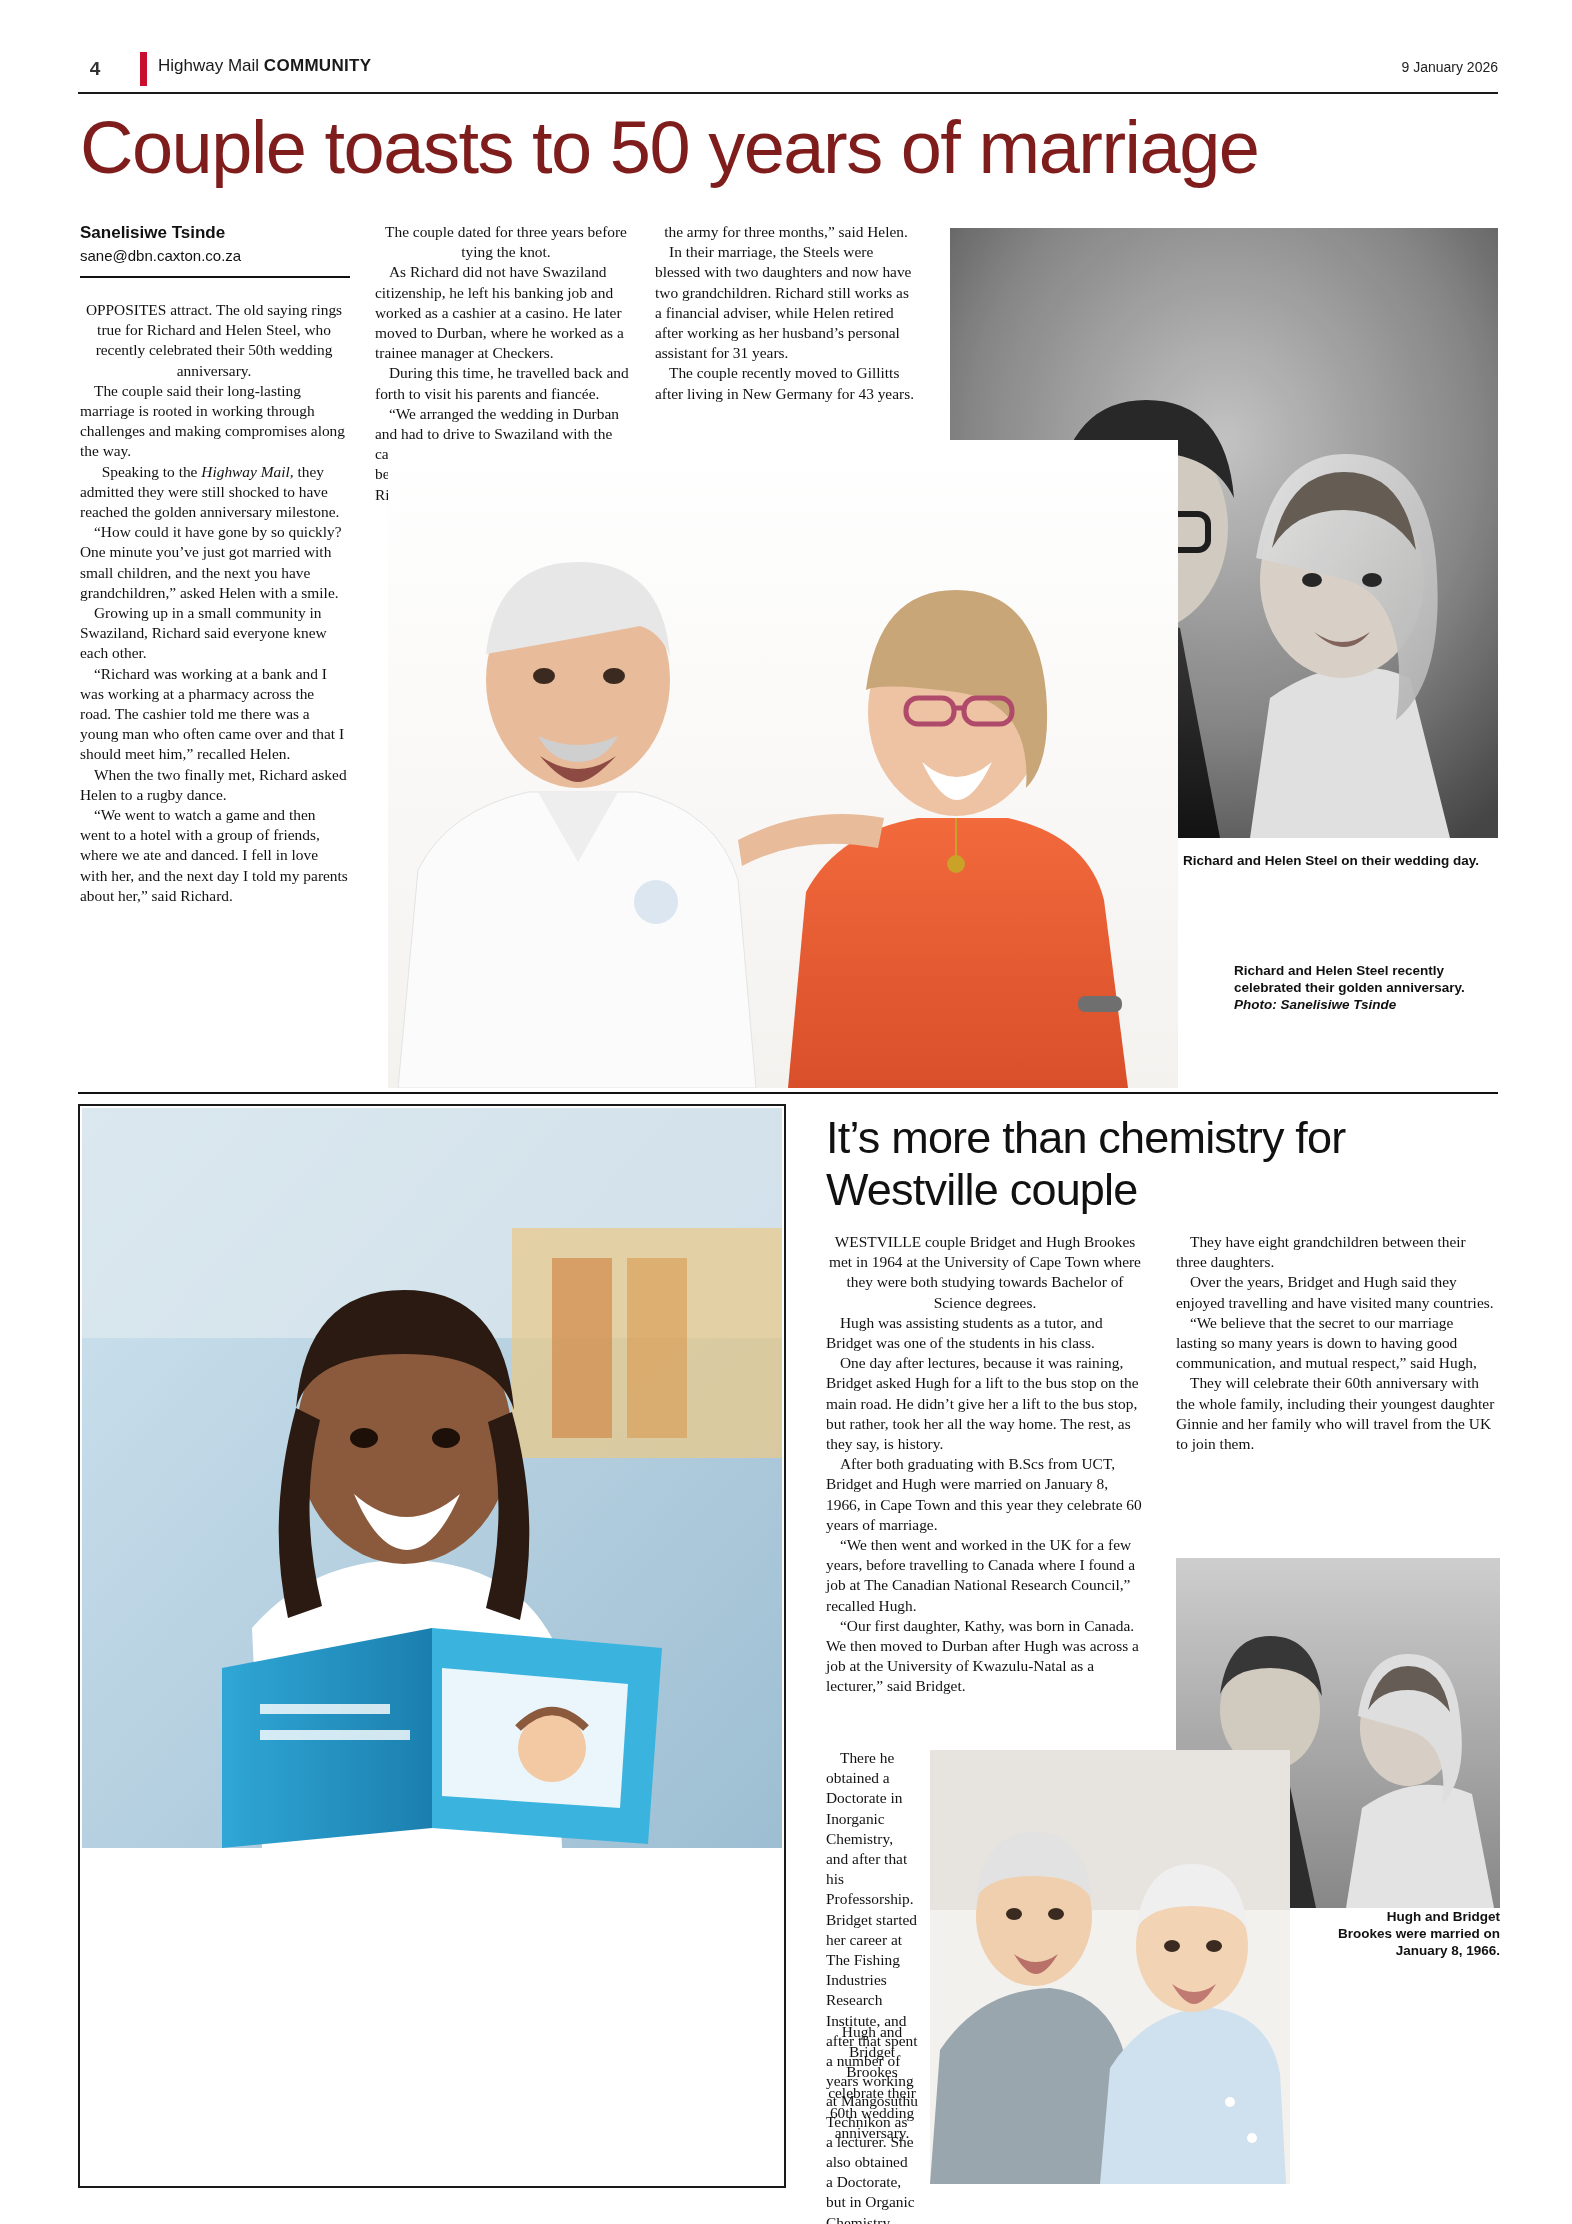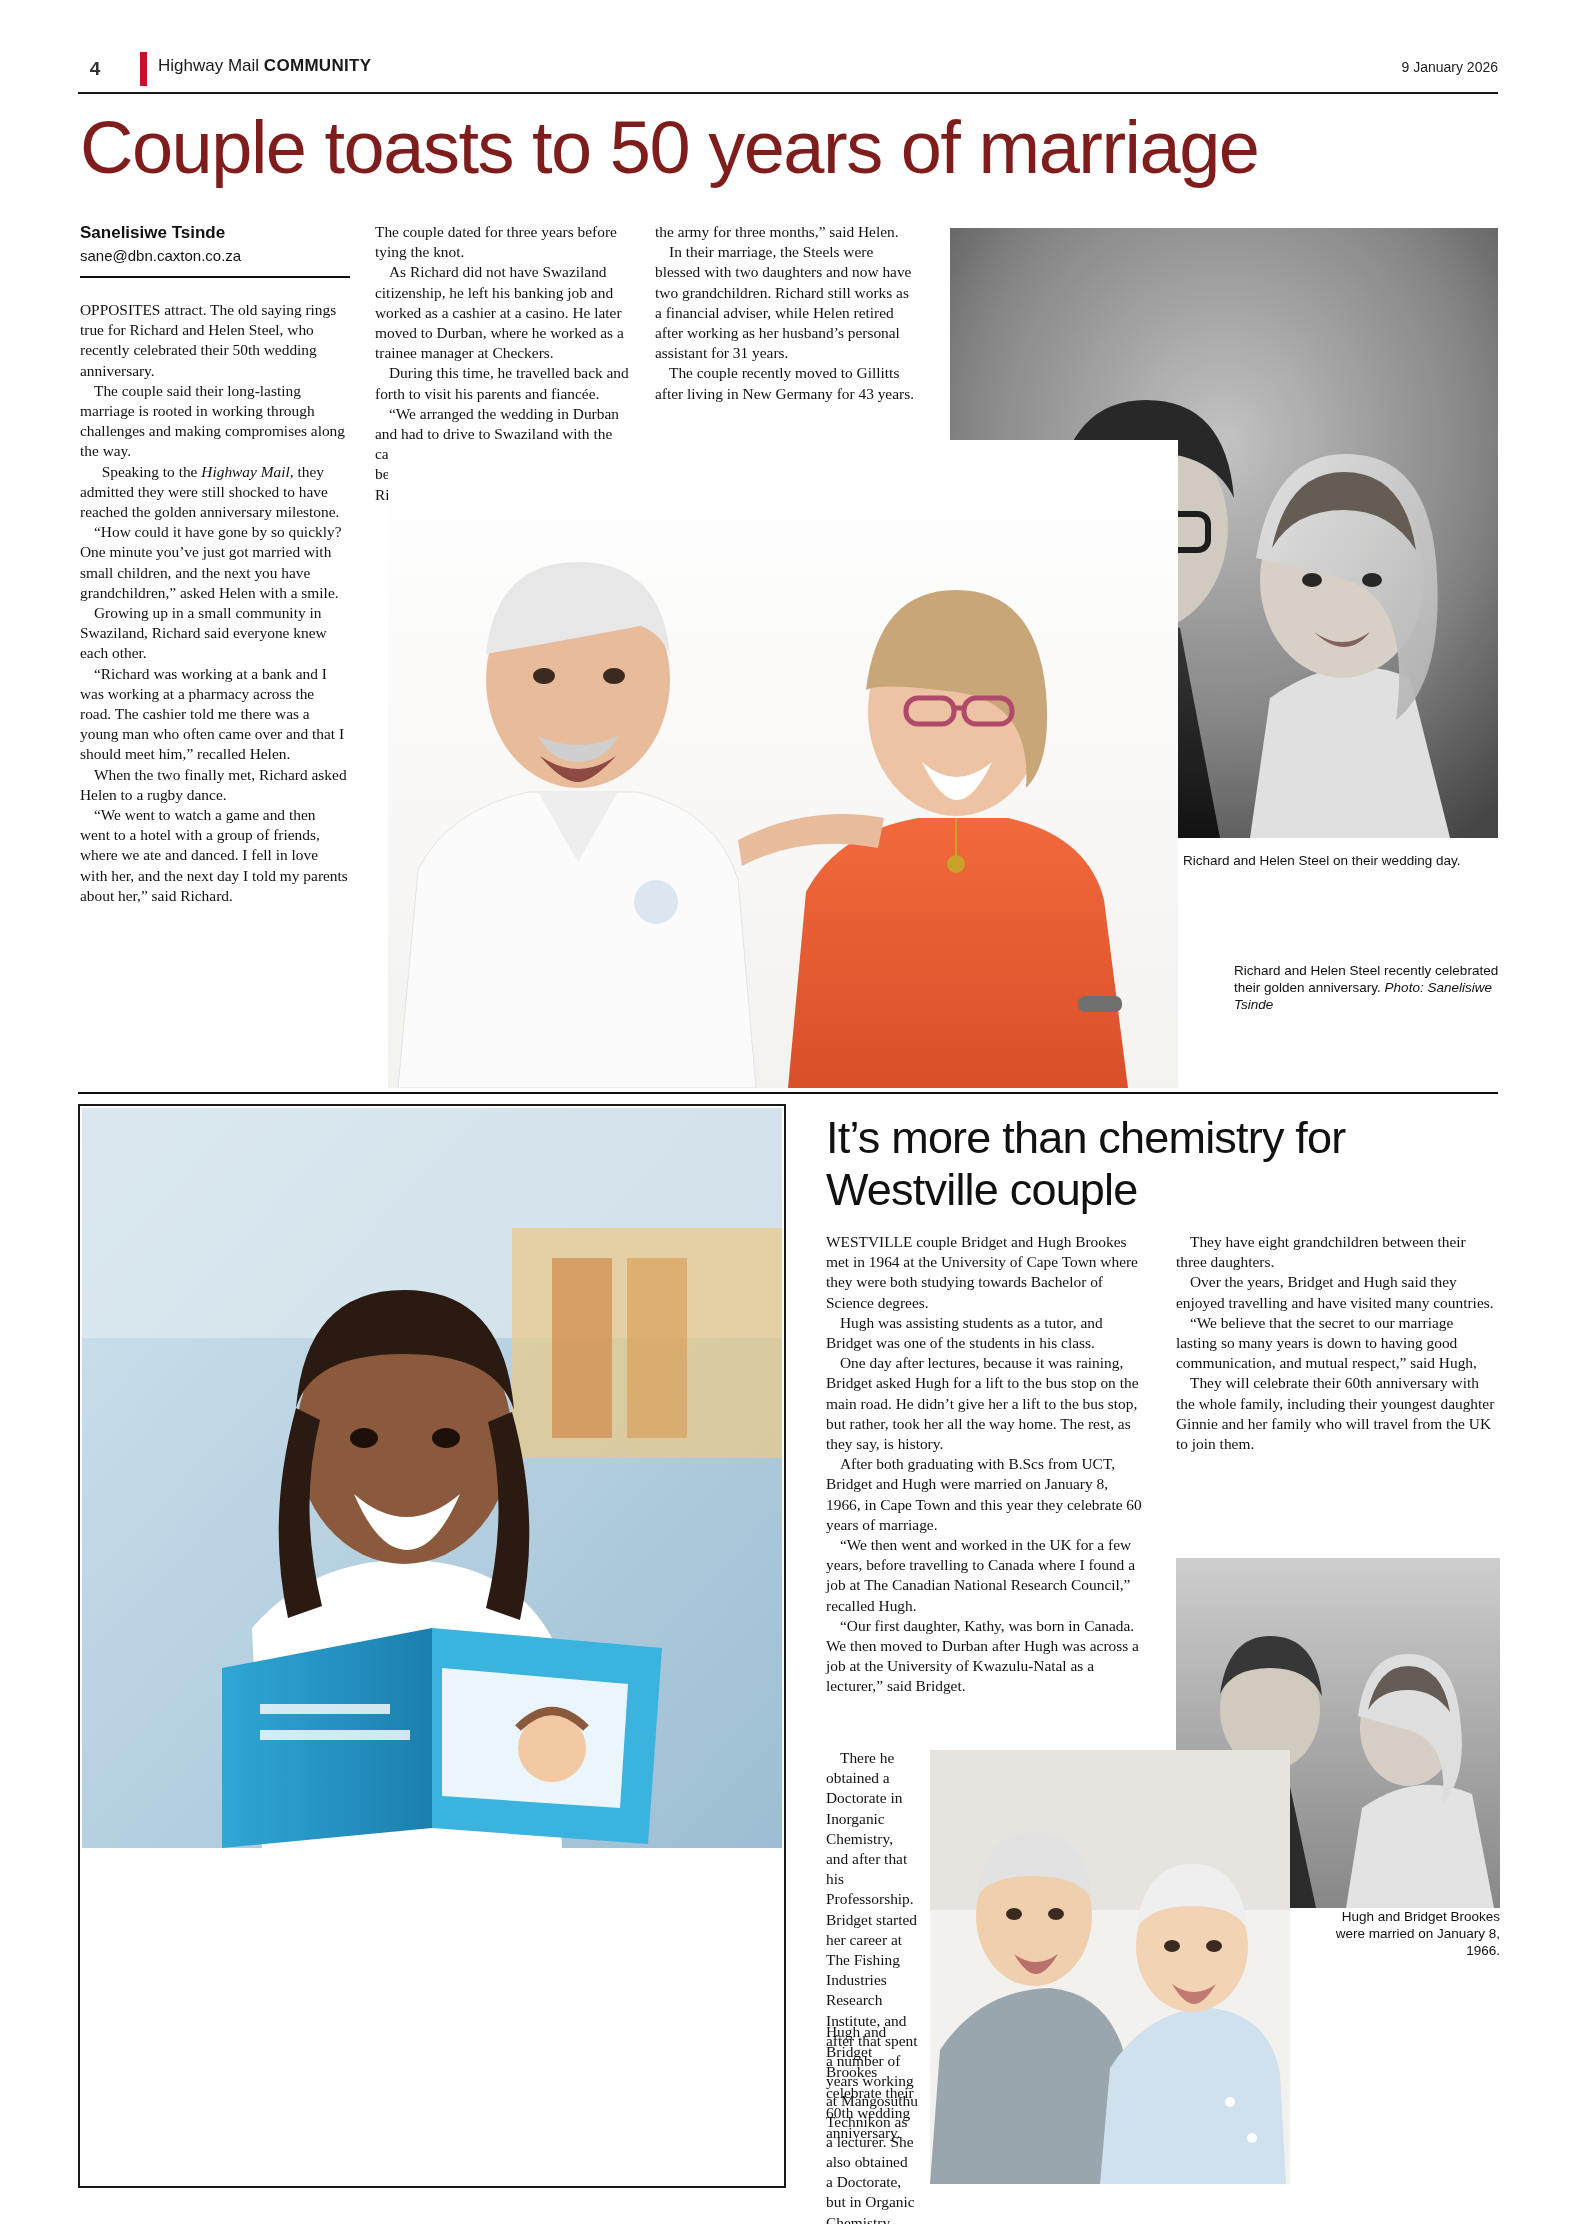--- a/index.html
+++ b/index.html
@@ -47,39 +47,39 @@
     position:absolute; left:80px; top:223px; width:270px;
     font-family:Liberation Sans, sans-serif;
   }
   .byline .name { font-weight:700; font-size:17px; color:#111; }
   .byline .mail { font-size:15px; color:#111; margin-top:4px; }
   .byline-rule { position:absolute; left:80px; top:276px; width:270px; height:2px; background:#111; }
 
   
   .col { position:absolute; font-size:15.4px; line-height:20.2px; text-align:left; color:#111; }
   .col p { margin:0; text-indent:14px; }
-  .col p.first { text-indent:0; }
+  .col p.first { text-indent:0;text-align:center; }
   .col i { font-style:italic; }
 
   #col1 { left:80px; top:300px; width:268px; }
   #col2 { left:375px; top:222px; width:262px; }
   #col3 { left:655px; top:222px; width:262px; }
 
   
   .wedding-photo {
     position:absolute; left:950px; top:228px; width:548px; height:610px;
     background:#8d8d8d; overflow:hidden;
   }
   .couple-photo {
     position:absolute; left:388px; top:440px; width:790px; height:648px;
     overflow:hidden;
   }
   .cap {
     position:absolute; font-family:"Liberation Sans", sans-serif;
-    font-size:13.5px; line-height:17px; color:#111;
+    font-size:13.5px; line-height:17px; color:#111;font-weight:bold;
   }
   #cap-wedding { left:1183px; top:852px; width:320px; }
   #cap-couple { left:1234px; top:962px; width:270px; }
   .cap i { font-style:italic; }
 
   
   .mid-rule { position:absolute; left:78px; top:1092px; width:1420px; height:2px; background:#111; }
 
   
   .ad {

